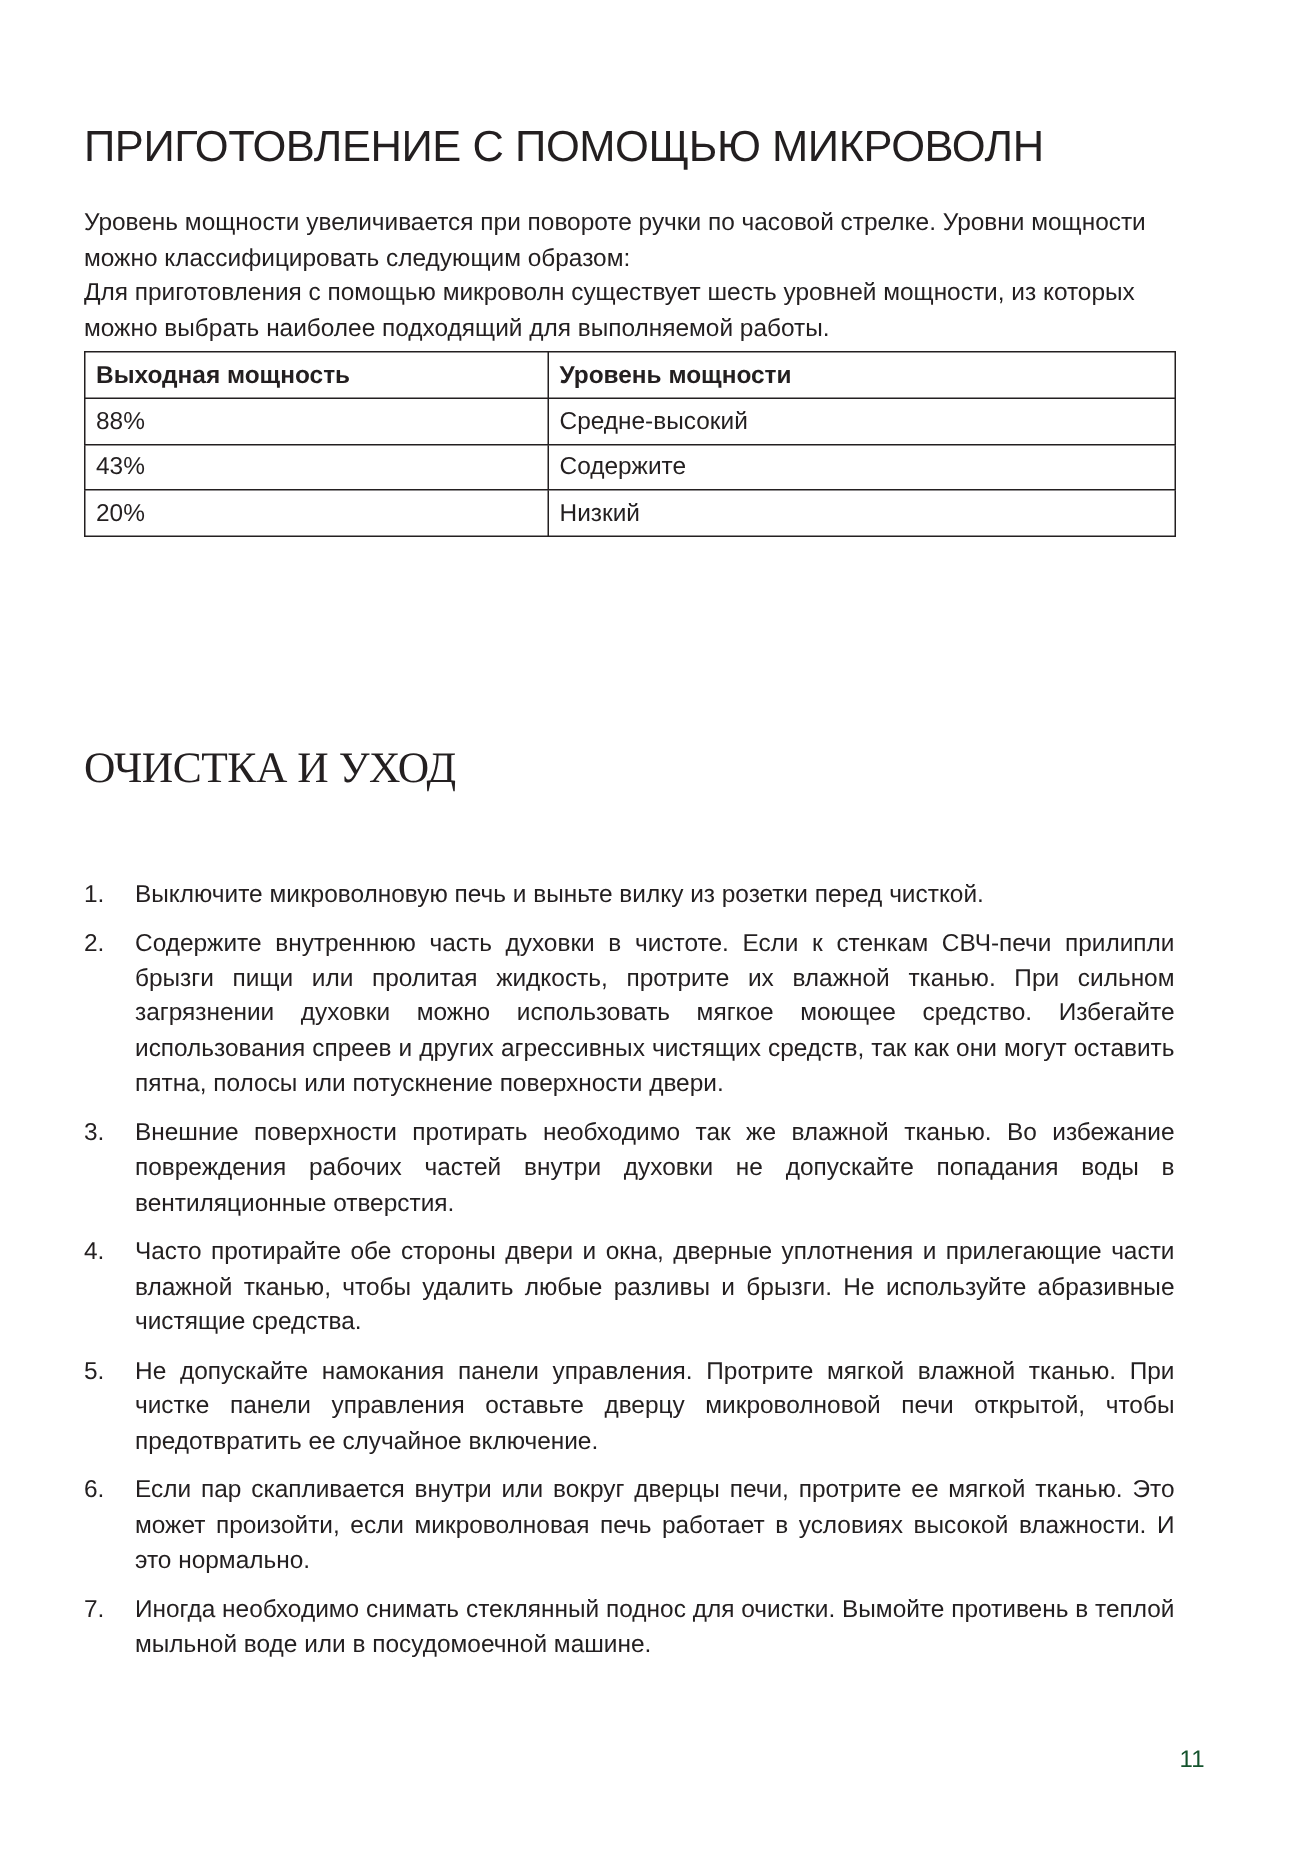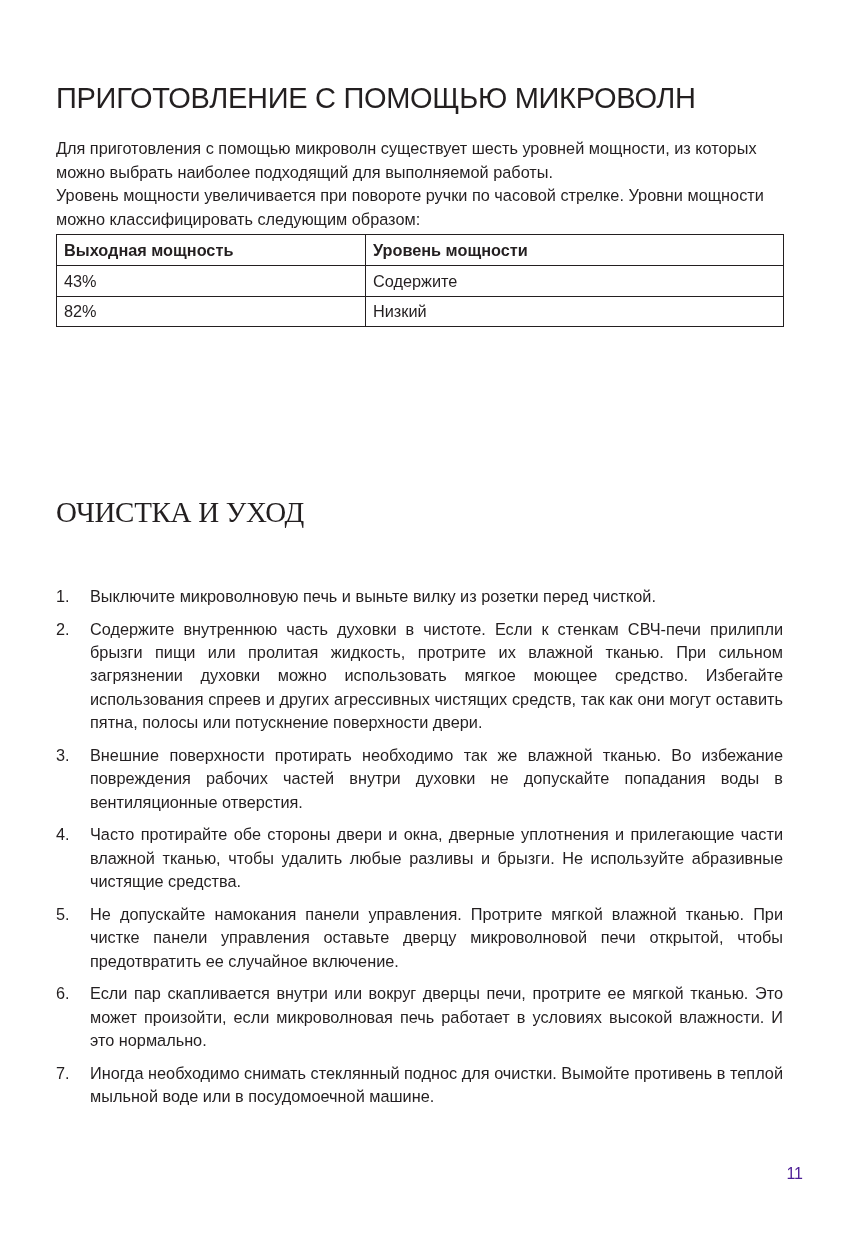--- a/index.html
+++ b/index.html
@@ -88,49 +88,53 @@
     ol.steps li .num {
       position: absolute;
       left: 0;
       top: 0;
     }
     .page-number {
       position: absolute;
       right: 64px;
       top: 1165px;
       font-size: 16px;
-      color: #4c1d95;
+      color: #14532d;
     }
   </style>
 </head>
 <body>
 
 <div class="page">
 
   <h1 class="h1" id="title-microwave">ПРИГОТОВЛЕНИЕ С ПОМОЩЬЮ МИКРОВОЛН</h1>
 
   <div class="intro">
+    <p>Уровень мощности увеличивается при повороте ручки по часовой стрелке. Уровни мощности можно классифицировать следующим образом:</p>
     <p>Для приготовления с помощью микроволн существует шесть уровней мощности, из которых можно выбрать наиболее подходящий для выполняемой работы.</p>
-    <p>Уровень мощности увеличивается при повороте ручки по часовой стрелке. Уровни мощности можно классифицировать следующим образом:</p>
   </div>
 
   <table class="power">
     <thead>
       <tr>
         <th class="c1">Выходная мощность</th>
         <th>Уровень мощности</th>
       </tr>
     </thead>
     <tbody>
       <tr>
+        <td class="c1">88%</td>
+        <td>Средне-высокий</td>
+      </tr>
+      <tr>
         <td class="c1">43%</td>
         <td>Содержите</td>
       </tr>
       <tr>
-        <td class="c1">82%</td>
+        <td class="c1">20%</td>
         <td>Низкий</td>
       </tr>
     </tbody>
   </table>
 
   <h1 class="h1" id="title-cleaning">ОЧИСТКА И УХОД</h1>
 
   <ol class="steps">
     <li>
       <span class="num">1.</span>

